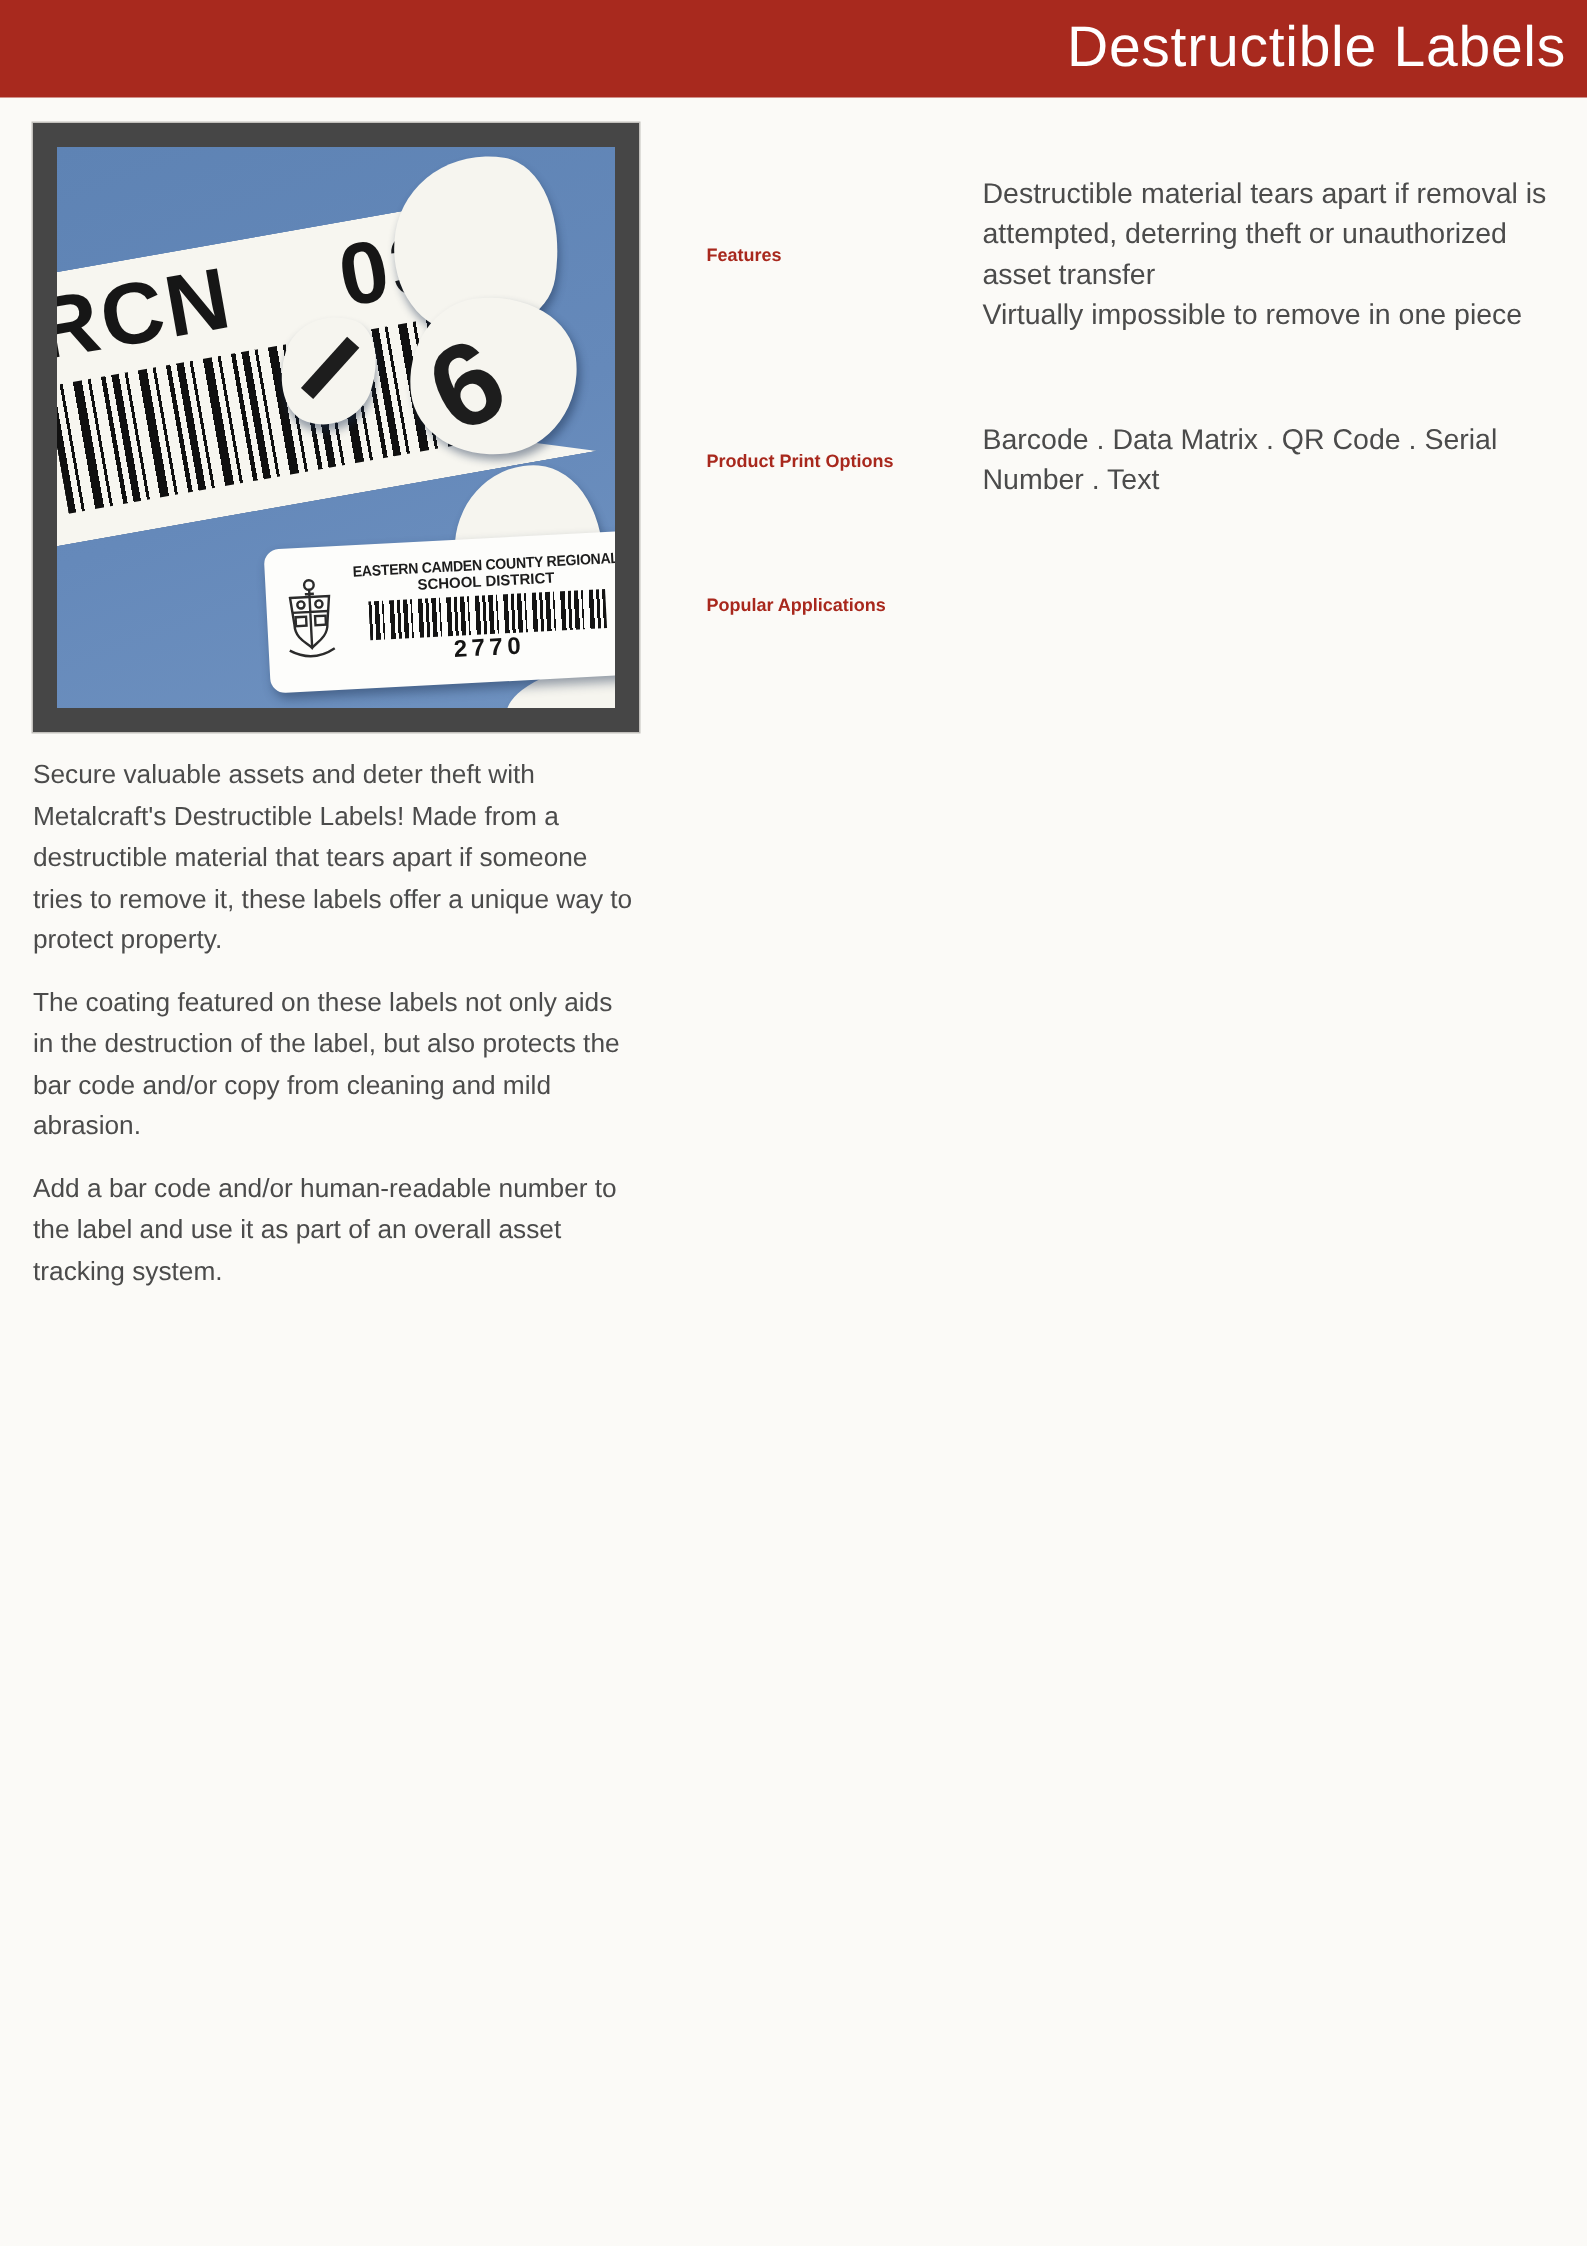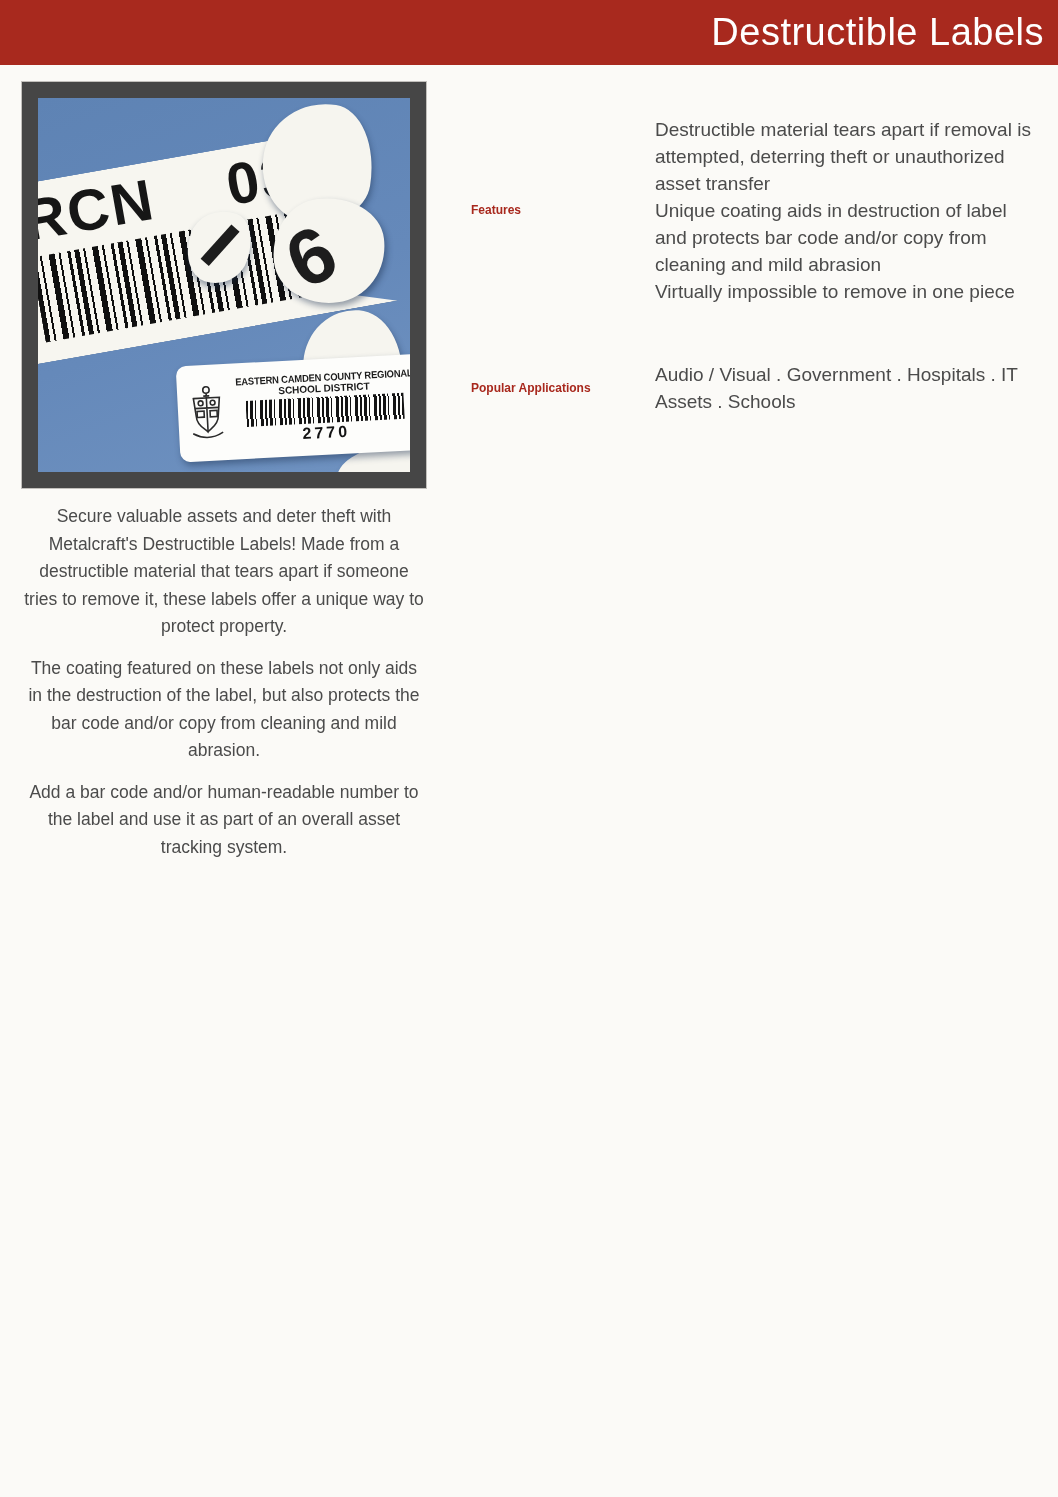--- a/index.html
+++ b/index.html
@@ -137,21 +137,20 @@
   }
   .small-number { font-size: 16px; font-weight: 700; color: #141414; letter-spacing: 3px; line-height: 1.2; }
 
   
   .description { width: 404px; margin-top: 15px; }
   .description p {
     margin: 0 0 14px 0;
     font-size: 17.5px;
     line-height: 27.5px;
     color: #4b4b4b;
-    text-align: center;
   }
 
   
   .spec-row { display: flex; align-items: center; margin-bottom: 56px; }
   .spec-label {
     width: 184px;
     flex-shrink: 0;
     font-size: 12px;
     font-weight: 700;
     line-height: 27px;
@@ -230,28 +229,30 @@
       </div>
 
     </div>
 
     <div class="specs">
 
       <div class="spec-row">
         <div class="spec-label">Features</div>
         <div class="spec-value">
           <div>Destructible material tears apart if removal is attempted, deterring theft or unauthorized asset transfer</div>
-          <div>Unique coating aids in destruction of label and protects bar code and/or copy from cleaning and mild abrasion</div>
           <div>Virtually impossible to remove in one piece</div>
         </div>
       </div>
 
+      <div class="spec-row">
+        <div class="spec-label">Product Print Options</div>
+        <div class="spec-value">Barcode . Data Matrix . QR Code . Serial Number . Text</div>
+      </div>
 
 
       <div class="spec-row">
         <div class="spec-label">Popular Applications</div>
-        <div class="spec-value">Audio / Visual . Government . Hospitals . IT Assets . Schools</div>
       </div>
 
 
     </div>
   </div>
 </div>
 
 </body></html>

